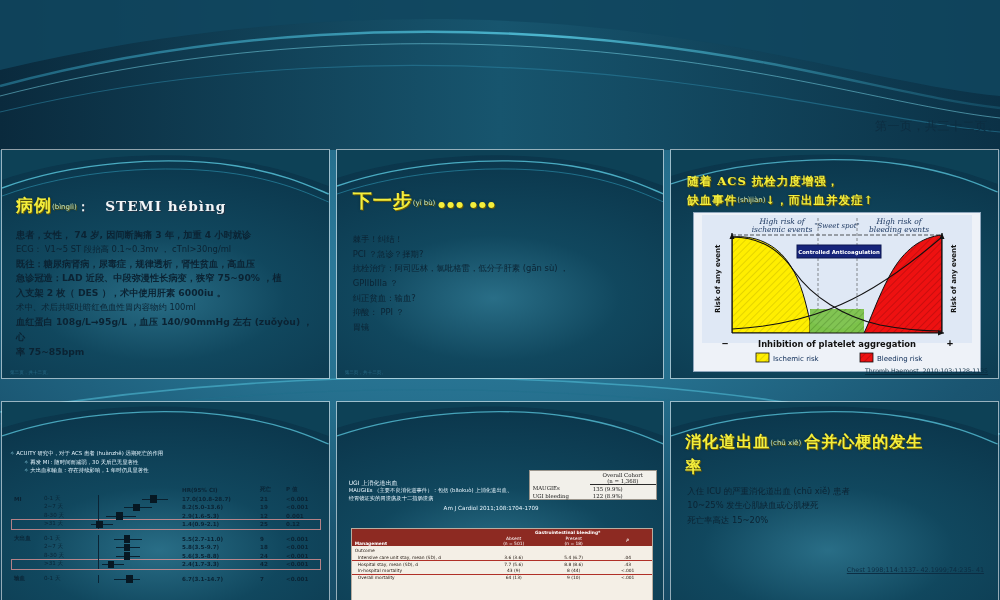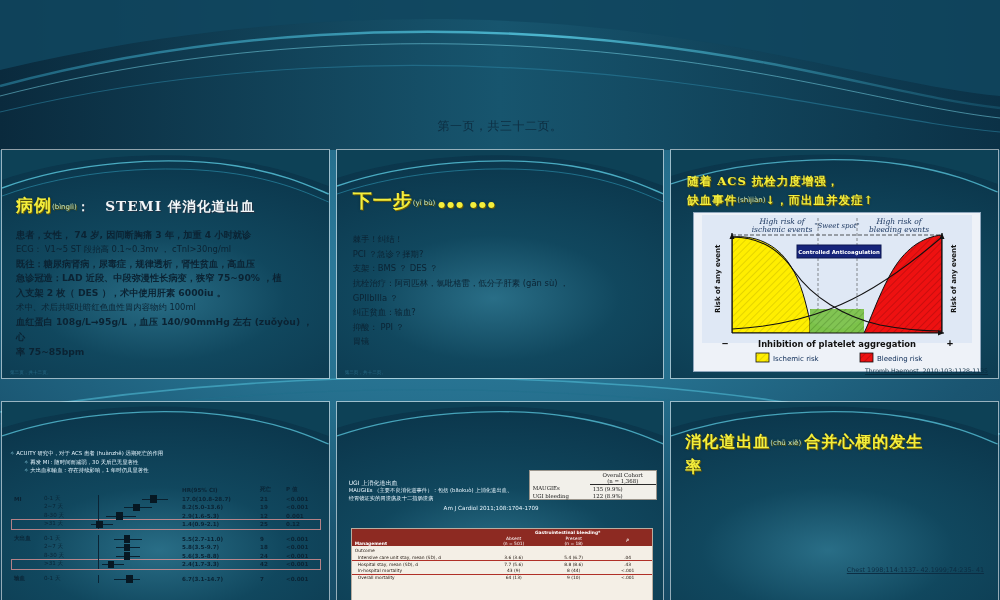--- a/index.html
+++ b/index.html
@@ -12,21 +12,21 @@
   
   #page-bg{position:absolute;inset:0;
     background:
       radial-gradient(ellipse 900px 420px at 46% 46%, #2f7fa0 0%, #256f8d 34%, #1a5571 62%, #113f58 100%),
       linear-gradient(180deg,#0d3047 0%, #1a5872 40%, #0e3a51 100%);
   }
   #page-bg .sw{position:absolute;left:0;right:0;}
   #page-bg .sw svg{display:block;width:100%;height:100%;}
 
   
-  .page-header{position:absolute;top:118px;left:0;right:0;text-align:center;
+  .page-header{position:absolute;top:118px;left:0;right:0;text-align:right;
     font-size:12px;color:#0d2d41;letter-spacing:.5px;z-index:6;
     font-family:Liberation Serif, serif;}
 
   
   .grid{position:absolute;left:0;top:150px;width:1000px;z-index:5;}
   .row{display:flex;gap:8px;padding:0 2px;}
   .row.r2{margin-top:24px;}
   .slide{
     width:327px;height:228px;position:relative;overflow:hidden;
     background:#0f4359;
@@ -133,21 +133,21 @@
       <div class="slide-bg2"></div>
       <div class="swoosh">
         <svg viewBox="0 0 327 66" preserveAspectRatio="none">
           <path d="M0,30 C70,6 160,0 230,10 C280,17 310,30 327,36 L327,0 L0,0 Z" fill="#0d4258" opacity=".9"></path>
           <path d="M0,38 C70,12 165,5 235,16 C285,24 312,38 327,44" fill="none" stroke="#5fd2e8" stroke-width="1.4" opacity=".75"></path>
           <path d="M0,46 C70,20 165,13 235,24 C285,32 312,46 327,52" fill="none" stroke="#2e96b4" stroke-width="1" opacity=".6"></path>
         </svg>
       </div>
       <div class="s-title" style="left:14px;top:44px;font-size:17px;">
         <span>病例</span><span class="pin">(bìnglì)</span><span class="white" style="font-size:.75em">：</span>
-        <span class="white" style="margin-left:8px;">STEMI 伴消化道出血</span>
+        <span class="white" style="margin-left:8px;">STEMI hébìng</span>
       </div>
       <div class="s-body" style="left:14px;top:78px;width:300px;">
         <div class="big">患者，女性， 74 岁, 因间断胸痛 3 年，加重 4 小时就诊</div>
         <div>ECG： V1~5 ST 段抬高 0.1~0.3mv ， cTnI&gt;30ng/ml</div>
         <div class="big">既往：糖尿病肾病，尿毒症，规律透析，肾性贫血，高血压</div>
         <div class="big">急诊冠造：LAD 近段、中段弥漫性长病变，狭窄 75~90% ，植</div>
         <div class="big">入支架 2 枚（ DES ），术中使用肝素 6000iu 。</div>
         <div>术中、术后共呕吐暗红色血性胃内容物约 100ml</div>
         <div class="big">血红蛋白 108g/L→95g/L ，血压 140/90mmHg 左右 (zuǒyòu) ，心</div>
         <div class="big">率 75~85bpm</div>
@@ -164,21 +164,20 @@
           <path d="M0,36 C70,12 165,5 235,16 C285,24 312,38 327,44" fill="none" stroke="#5fd2e8" stroke-width="1.4" opacity=".75"></path>
           <path d="M0,44 C70,20 165,13 235,24 C285,32 312,46 327,52" fill="none" stroke="#2e96b4" stroke-width="1" opacity=".6"></path>
         </svg>
       </div>
       <div class="s-title" style="left:16px;top:38px;font-size:19px;">
         <span>下一步</span><span class="pin">(yī bù)</span><span class="dots" style="margin-left:3px;">●●● ●●●</span>
       </div>
       <div class="s-body big" style="left:16px;top:82px;width:296px;line-height:1.74;">
         <div>棘手！纠结！</div>
         <div>PCI ？急诊？择期?</div>
-        <div>支架：BMS ？ DES ？</div>
         <div>抗栓治疗：阿司匹林，氯吡格雷，低分子肝素 (gān sù) ，</div>
         <div>GPIIbIIIa ？</div>
         <div>纠正贫血：输血?</div>
         <div>抑酸： PPI ？</div>
         <div>胃镜</div>
       </div>
       <div class="s-foot">第二页，共十二页。</div>
     </div>
 
     <div class="slide">
@@ -518,16 +517,21 @@
           <path d="M0,26 C70,4 160,0 230,9 C280,16 310,28 327,34 L327,0 L0,0 Z" fill="#0d4258" opacity=".9"></path>
           <path d="M0,34 C70,10 165,4 235,15 C285,23 312,36 327,42" fill="none" stroke="#5fd2e8" stroke-width="1.3" opacity=".7"></path>
         </svg>
       </div>
       <div class="s-title" style="left:14px;top:28px;font-size:16px;line-height:1.55;width:300px;">
         <div>
           <span>消化道出血</span><span class="pin">(chū xiě)</span><span style="margin-left:3px;">合并心梗的发生</span>
         </div>
         <div>率</div>
       </div>
+      <div class="s-body big" style="left:16px;top:82px;width:300px;line-height:1.72;">
+        <div>入住 ICU 的严重消化道出血 (chū xiě) 患者</div>
+        <div>10~25% 发生心肌缺血或心肌梗死</div>
+        <div>死亡率高达 15~20%</div>
+      </div>
       <div class="cite" style="right:14px;bottom:56px;font-size:6.4px;color:#0c2e44;">Chest 1998;114:1137- 42.1999;74:235- 41</div>
     </div>
   </div>
 </div>
 
 </body></html>

